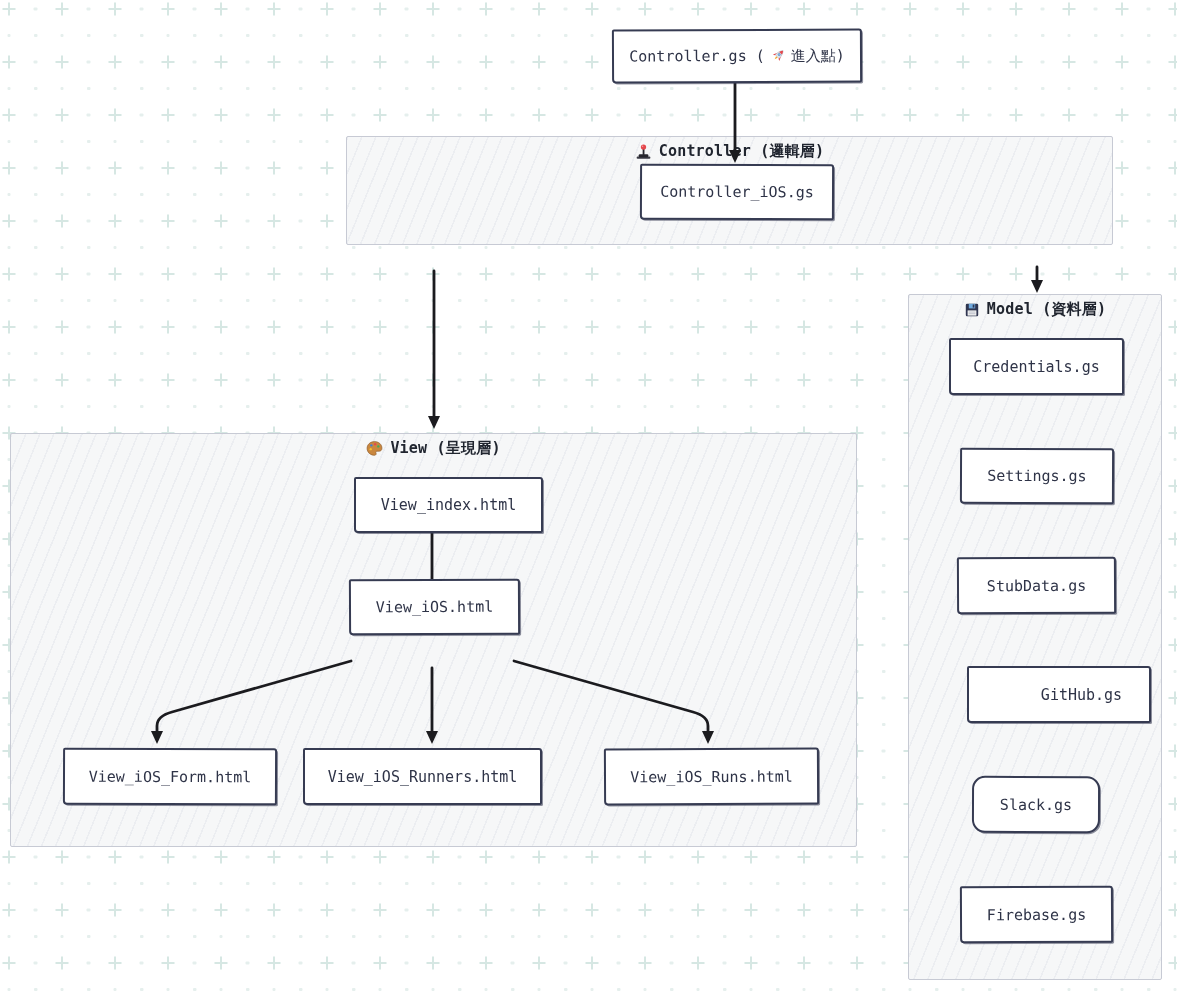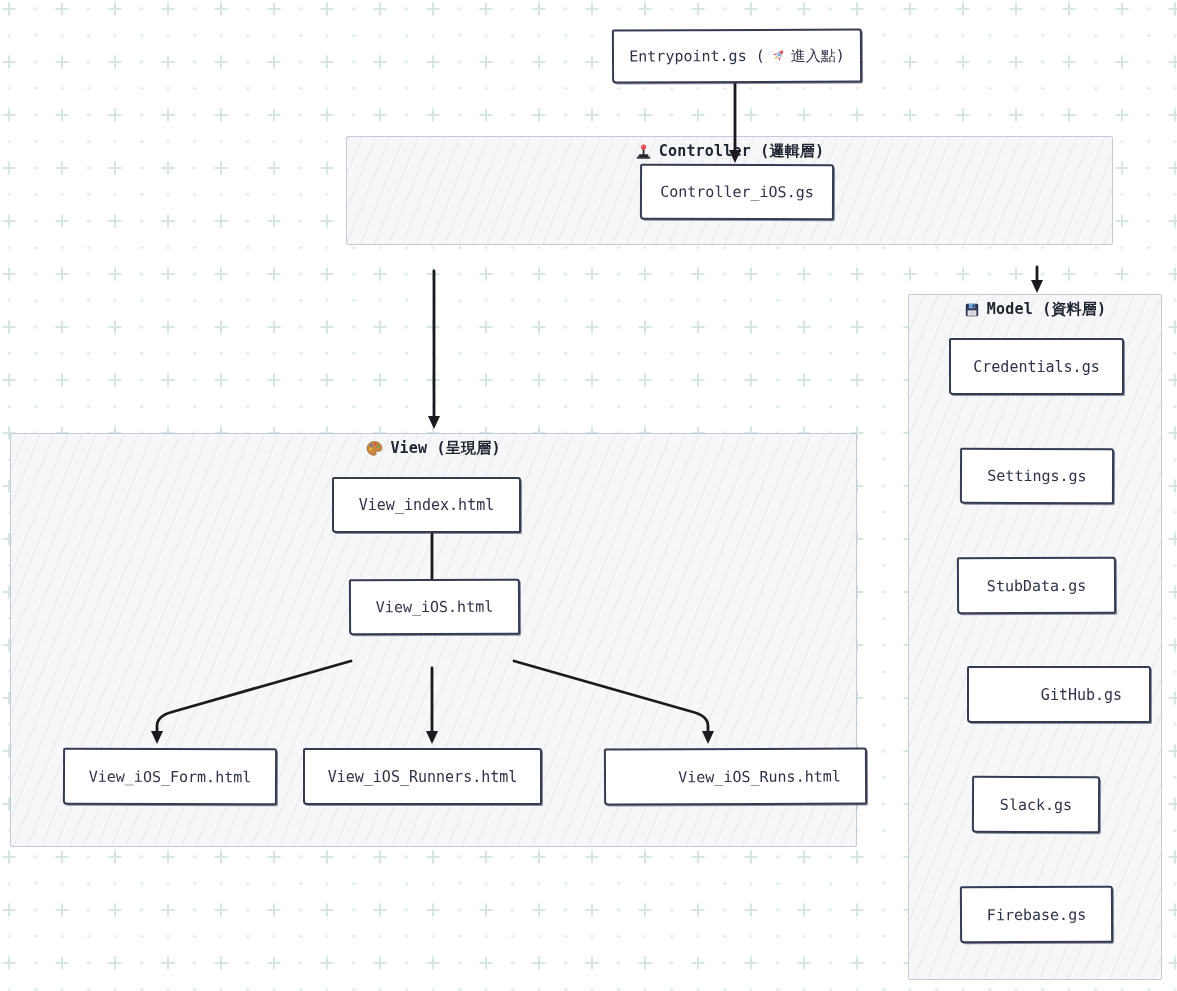--- a/index.html
+++ b/index.html
@@ -129,73 +129,73 @@
     <line x1="432" y1="668" x2="432" y2="732"></line>
     <polygon points="426,731 438,731 432,744"></polygon>
   </g>
   <g>
     <path d="M 514 661 L 693 712 Q 708 716 708 726 L 708 732"></path>
     <polygon points="702,731 714,731 708,744"></polygon>
   </g>
 </svg>
 
 <div class="node tilt-a" style="left:612px;top:29px;width:246px;height:50px;">
-  <span>Entrypoint.gs (</span>
+  <span>Controller.gs (</span>
   <svg width="16" height="16" viewBox="0 0 16 16">
     <g transform="rotate(45 8 8)">
       <path d="M8 0.8 C10 2.9 10.7 6 10.7 9.2 L5.3 9.2 C5.3 6 6 2.9 8 0.8 Z" fill="#e9e9ee" stroke="#9aa0ad" stroke-width="0.5"></path>
       <path d="M8 0.8 C8.9 1.8 9.6 3 9.9 4.4 L6.1 4.4 C6.4 3 7.1 1.8 8 0.8 Z" fill="#e5484d"></path>
       <circle cx="8" cy="6.3" r="1.25" fill="#7db7e8" stroke="#4a7fb5" stroke-width="0.45"></circle>
       <path d="M5.3 6.8 L3.4 10.6 L5.3 9.9 Z" fill="#e5484d"></path>
       <path d="M10.7 6.8 L12.6 10.6 L10.7 9.9 Z" fill="#e5484d"></path>
       <path d="M6.9 9.6 L8 12.8 L9.1 9.6 Z" fill="#f5a623"></path>
     </g>
   </svg>
   <span>進入點)</span>
 </div>
 
 <div class="node tilt-b" style="left:640px;top:164px;width:190px;height:52px;">
   <span>Controller_iOS.gs</span>
 </div>
 
-<div class="node" style="left:332px;top:477px;width:185px;height:52px;text-align:right;">
+<div class="node" style="left:354px;top:477px;width:185px;height:52px;text-align:right;">
   <span>View_index.html</span>
 </div>
 
 <div class="node tilt-a" style="left:349px;top:579px;width:167px;height:52px;">
   <span>View_iOS.html</span>
 </div>
 
 <div class="node tilt-b" style="left:63px;top:748px;width:210px;height:53px;">
   <span>View_iOS_Form.html</span>
 </div>
 
 <div class="node" style="left:303px;top:748px;width:235px;height:53px;">
   <span>View_iOS_Runners.html</span>
 </div>
 
-<div class="node tilt-a" style="left:604px;top:748px;width:211px;height:53px;padding-left:48px;">
+<div class="node tilt-a" style="left:604px;top:748px;width:211px;height:53px;">
   <span>View_iOS_Runs.html</span>
 </div>
 
 <div class="node" style="left:949px;top:338px;width:171px;height:53px;">
   <span>Credentials.gs</span>
 </div>
 
 <div class="node tilt-b" style="left:960px;top:448px;width:150px;height:52px;">
   <span>Settings.gs</span>
 </div>
 
 <div class="node tilt-a" style="left:957px;top:557px;width:155px;height:53px;">
   <span>StubData.gs</span>
 </div>
 
 <div class="node" style="left:967px;top:666px;width:135px;height:53px;padding-left:45px;">
   <span>GitHub.gs</span>
 </div>
 
-<div class="node tilt-b" style="left:972px;top:776px;width:124px;height:53px;">
+<div class="node tilt-b" style="left:972px;top:776px;width:124px;height:53px;border-radius:13px;">
   <span>Slack.gs</span>
 </div>
 
 <div class="node tilt-a" style="left:960px;top:886px;width:149px;height:53px;">
   <span>Firebase.gs</span>
 </div>
 
 </body></html>

